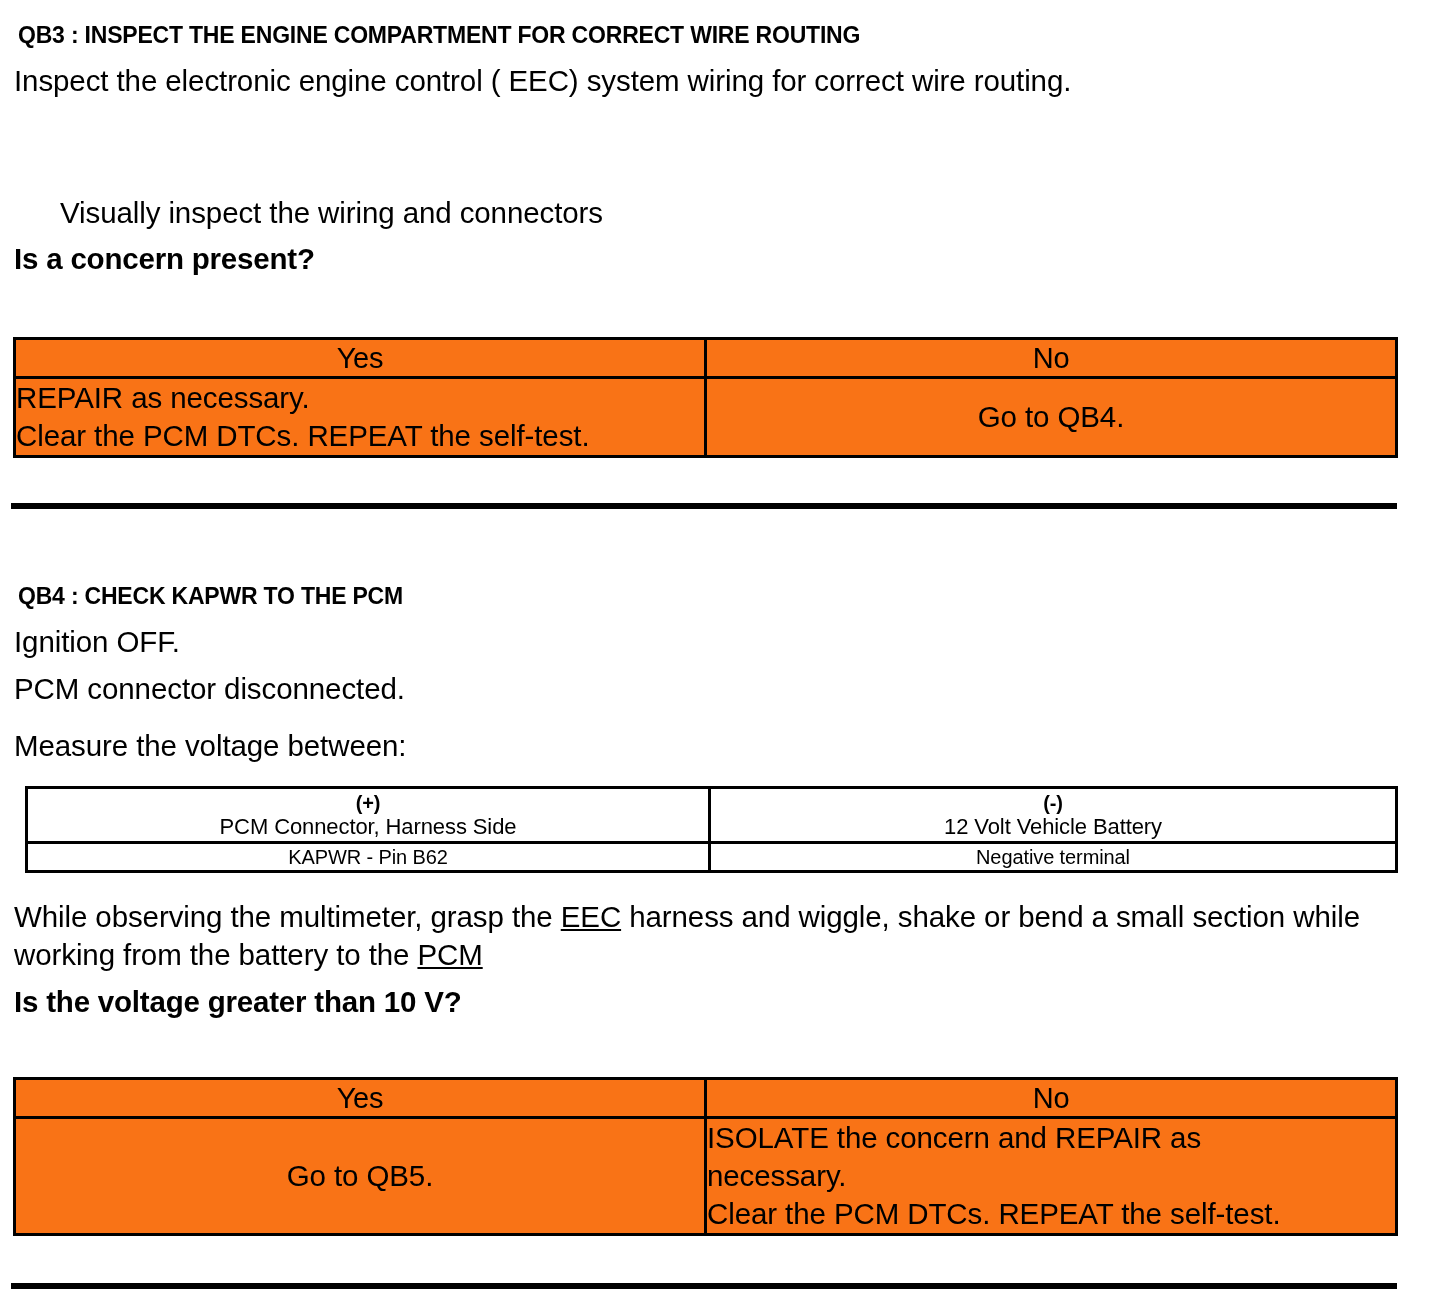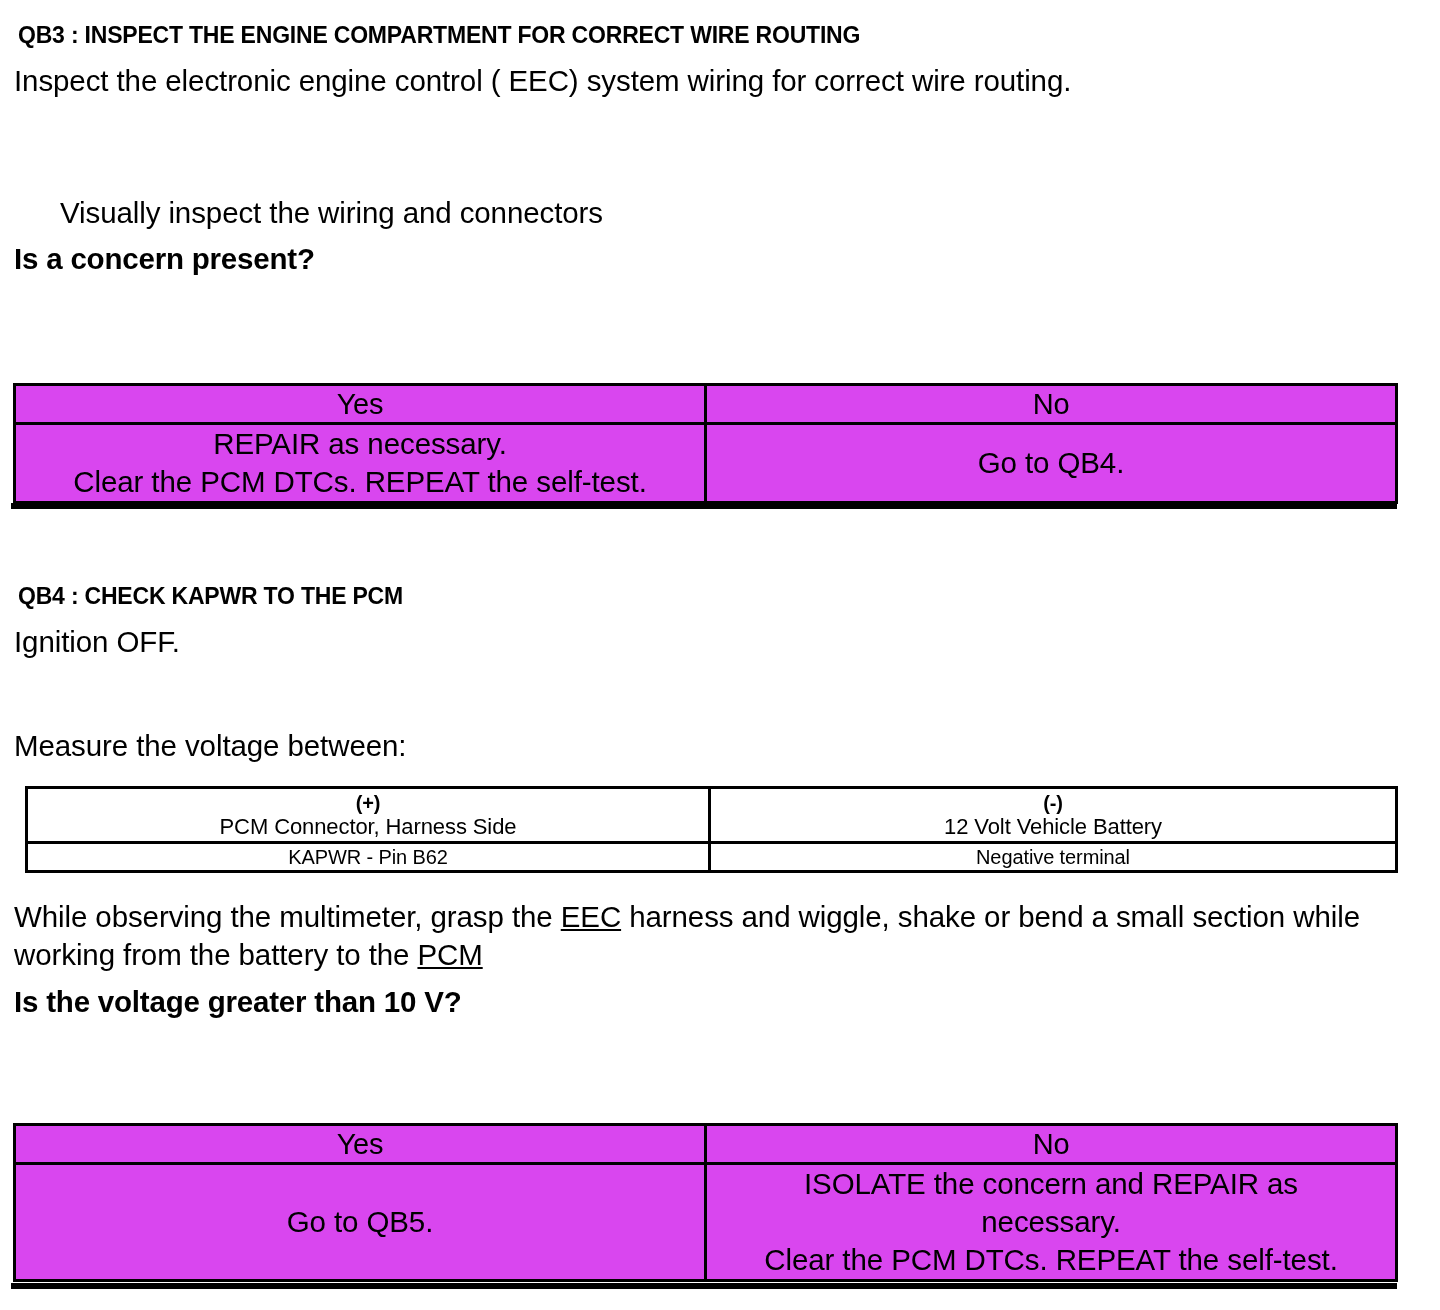--- a/index.html
+++ b/index.html
@@ -76,22 +76,21 @@
     width: 1386px;
     height: 6px;
     background: #000000;
   }
 
   
   .yn-table {
     position: absolute;
     border-collapse: collapse;
     table-layout: fixed;
-    background: #d946ef;
-    margin-top: 46px;
+    background: #f97316;
   }
   .yn-table td, .yn-table th {
     border: 3px solid #000000;
     padding: 0;
     vertical-align: middle;
     font-weight: normal;
   }
   .yn-head {
     text-align: center;
     font-size: 29px;
@@ -101,21 +100,21 @@
     letter-spacing: -0.2px;
   }
   .yn-cell-center {
     text-align: center;
     font-size: 29.5px;
     line-height: 38px;
     letter-spacing: -0.1px;
     padding: 0 6px;
   }
   .yn-cell-left {
-    text-align: center;
+    text-align: left;
     font-size: 29.5px;
     line-height: 38px;
     letter-spacing: -0.1px;
     padding-left: 5px;
     padding-right: 4px;
   }
 
   
   .meas-table {
     position: absolute;
@@ -188,20 +187,21 @@
       </tr>
     </tbody>
   </table>
 
   <div class="section-rule" style="top:503px;"></div>
 
   <div class="step-title" style="top:583px;">QB4 : CHECK KAPWR TO THE PCM</div>
 
   <div class="body-line" style="top:623px;">Ignition OFF.</div>
 
+  <div class="body-line" style="top:670px;">PCM connector disconnected.</div>
 
   <div class="body-line" style="top:727px;">Measure the voltage between:</div>
 
   <table class="meas-table" style="top:786px; left:25px; width:1370px;">
     <colgroup>
       <col style="width:683px;">
       <col style="width:687px;">
     </colgroup>
     <tbody>
       <tr>

